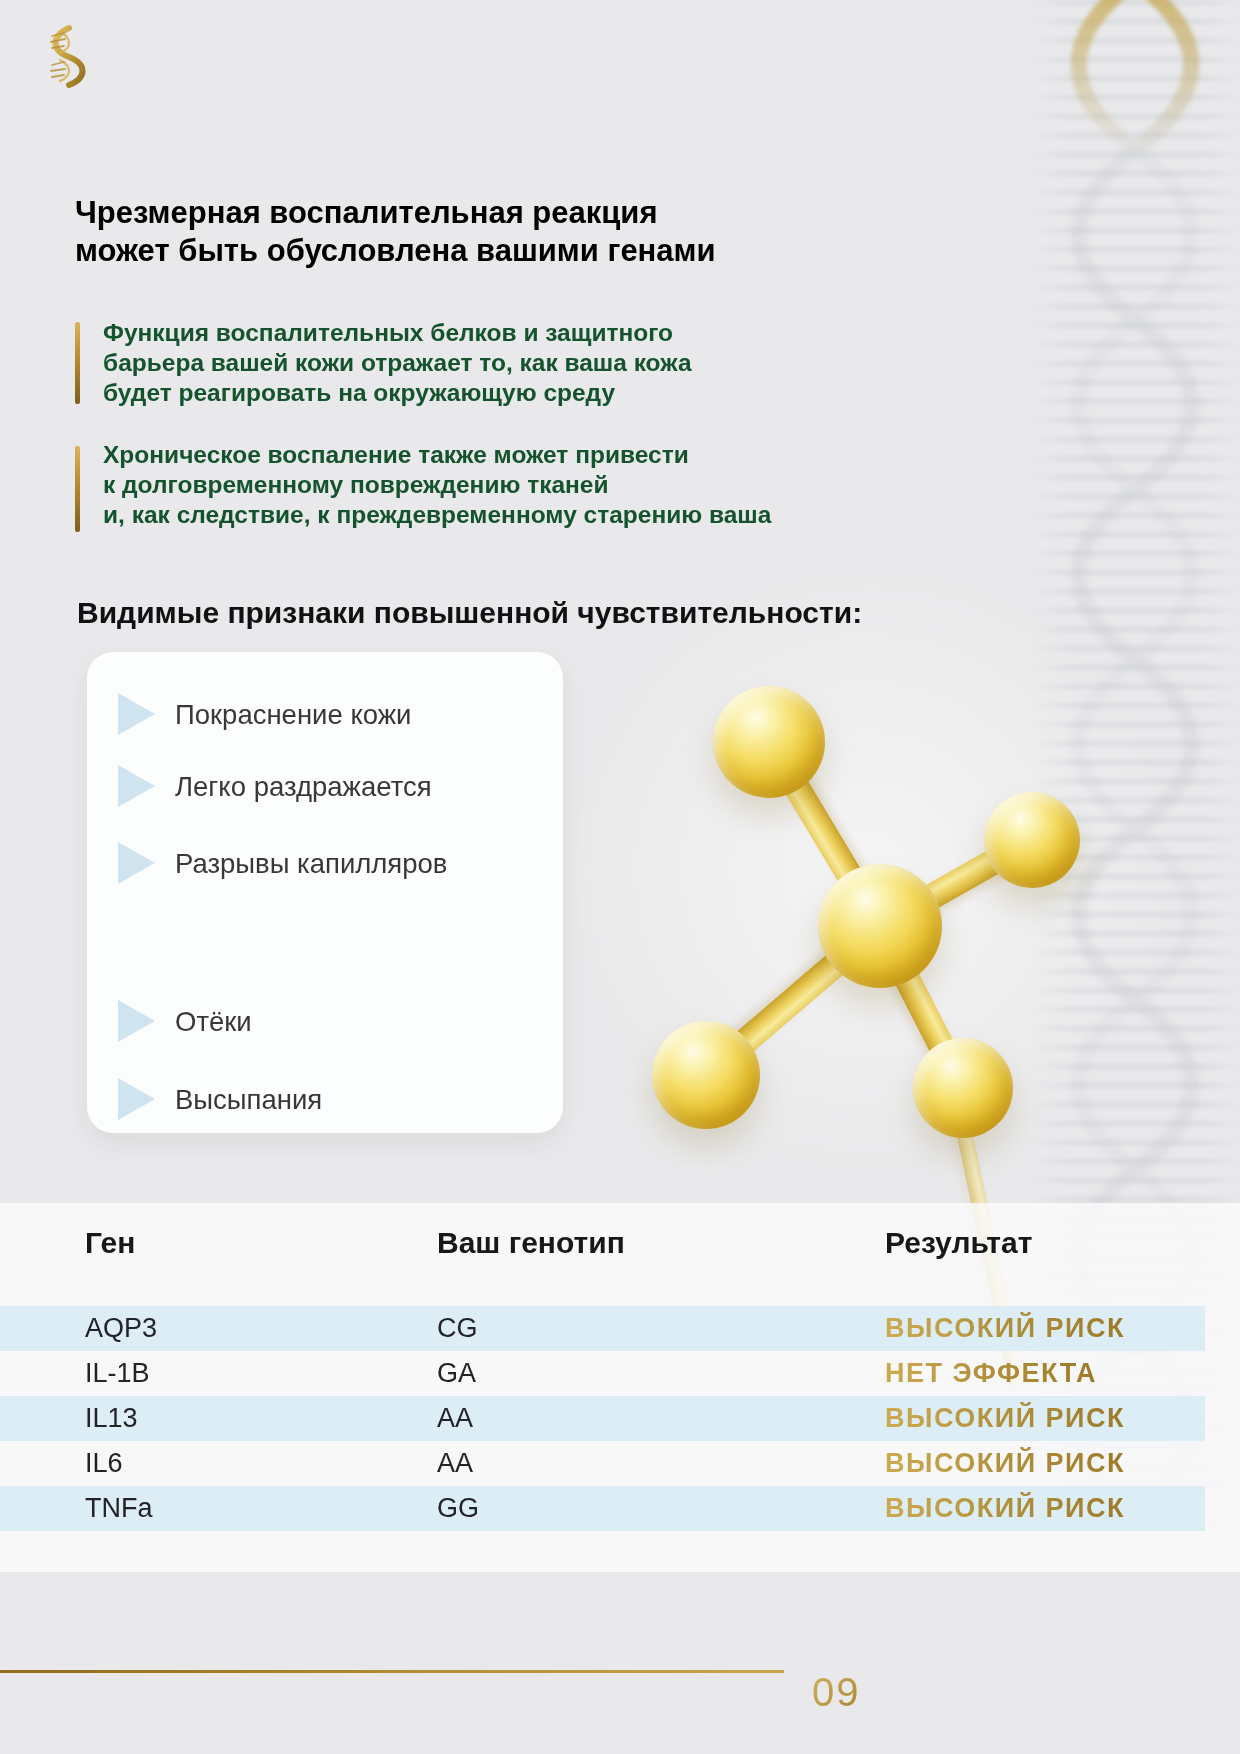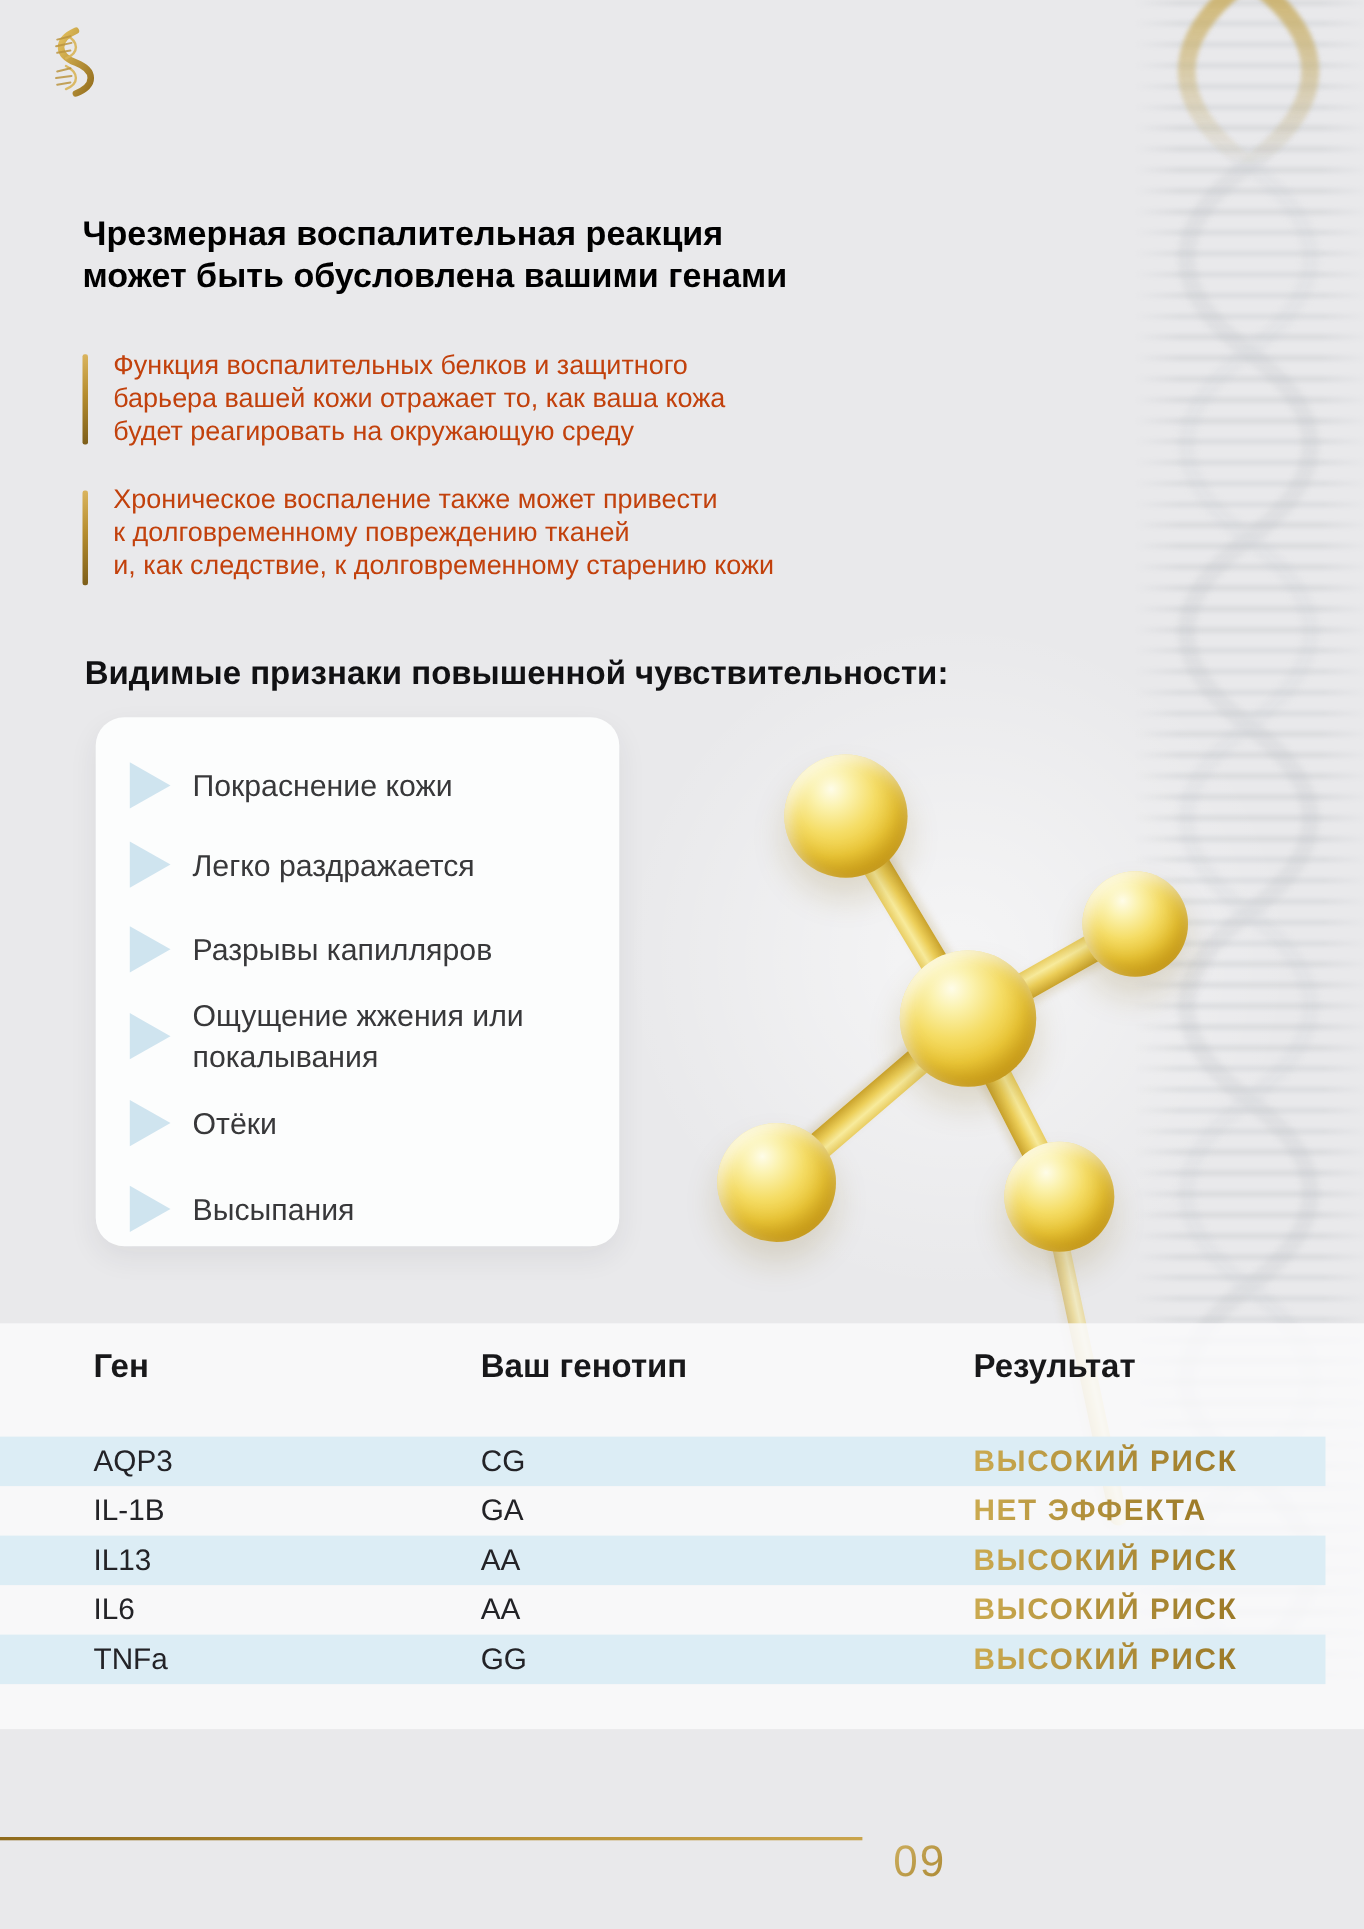--- a/index.html
+++ b/index.html
@@ -21,21 +21,21 @@
     background:repeating-linear-gradient(180deg,rgba(172,175,182,.5) 0 5px,rgba(0,0,0,0) 5px 19px);
     -webkit-mask:linear-gradient(90deg,transparent 0,#000 20%,#000 80%,transparent 100%);
     mask:linear-gradient(90deg,transparent 0,#000 20%,#000 80%,transparent 100%);
     filter:blur(2px);opacity:.45;
   }
   
   .logo{position:absolute;left:40px;top:24px;z-index:3;}
   
   .title{position:absolute;left:75px;top:112px;font-size:56px;font-weight:800;letter-spacing:-.5px;color:#161618;z-index:3;}
   .subtitle{position:absolute;left:75px;top:194px;font-size:31px;font-weight:700;line-height:38px;color:#000000;z-index:3;}
-  .intro{position:absolute;left:103px;z-index:3;font-size:24.5px;line-height:30px;color:#c2410c;}
+  .intro{position:absolute;left:103px;z-index:3;font-size:24.5px;line-height:30px;color:#14532d;font-weight:bold;}
   .intro.b1{top:318px;} .intro.b2{top:440px;}
   .goldbar{position:absolute;left:75px;width:5px;z-index:3;border-radius:2px;
     background:linear-gradient(180deg,#dab45e 0%,#b58c2e 45%,#7d5e1a 100%);}
   .goldbar.g1{top:322px;height:82px;} .goldbar.g2{top:446px;height:86px;}
   .signs-heading{position:absolute;left:77px;top:596px;font-size:30px;font-weight:700;color:#111113;z-index:3;}
   
   .card{
     position:absolute;left:87px;top:652px;width:476px;height:481px;z-index:2;
     background:#fcfdfd;border-radius:26px;box-shadow:0 10px 26px rgba(40,40,60,.07);
   }
@@ -113,21 +113,21 @@
   <div class="goldbar g1"></div>
   <div class="intro b1">
     <div>Функция воспалительных белков и защитного</div>
     <div>барьера вашей кожи отражает то, как ваша кожа</div>
     <div>будет реагировать на окружающую среду</div>
   </div>
   <div class="goldbar g2"></div>
   <div class="intro b2">
     <div>Хроническое воспаление также может привести</div>
     <div>к долговременному повреждению тканей</div>
-    <div>и, как следствие, к долговременному старению кожи</div>
+    <div>и, как следствие, к преждевременному старению ваша</div>
   </div>
 
   <div class="signs-heading">Видимые признаки повышенной чувствительности:</div>
 
   <div class="mol">
     <div class="bond" style="left:880px;top:913px;width:216px;transform:rotate(-121deg);"></div>
     <div class="bond" style="left:880px;top:913px;width:176px;transform:rotate(-29.5deg);"></div>
     <div class="bond" style="left:880px;top:913px;width:230px;transform:rotate(139.4deg);"></div>
     <div class="bond" style="left:880px;top:913px;width:183px;transform:rotate(62.9deg);"></div>
     <div class="bond" style="left:958px;top:1095px;width:290px;height:16px;transform:rotate(78deg);opacity:.5;"></div>
@@ -144,24 +144,20 @@
       <span class="sign-label">Покраснение кожи</span>
     </div>
     <div class="sign-row r1">
       <span class="tri"></span>
       <span class="sign-label">Легко раздражается</span>
     </div>
     <div class="sign-row r2">
       <span class="tri"></span>
       <span class="sign-label">Разрывы капилляров</span>
     </div>
-    <div class="sign-row r3">
-      <span class="tri"></span>
-      <span class="sign-label">Ощущение жжения или покалывания</span>
-    </div>
     <div class="sign-row r4">
       <span class="tri"></span>
       <span class="sign-label">Отёки</span>
     </div>
     <div class="sign-row r5">
       <span class="tri"></span>
       <span class="sign-label">Высыпания</span>
     </div>
   </div>
 

